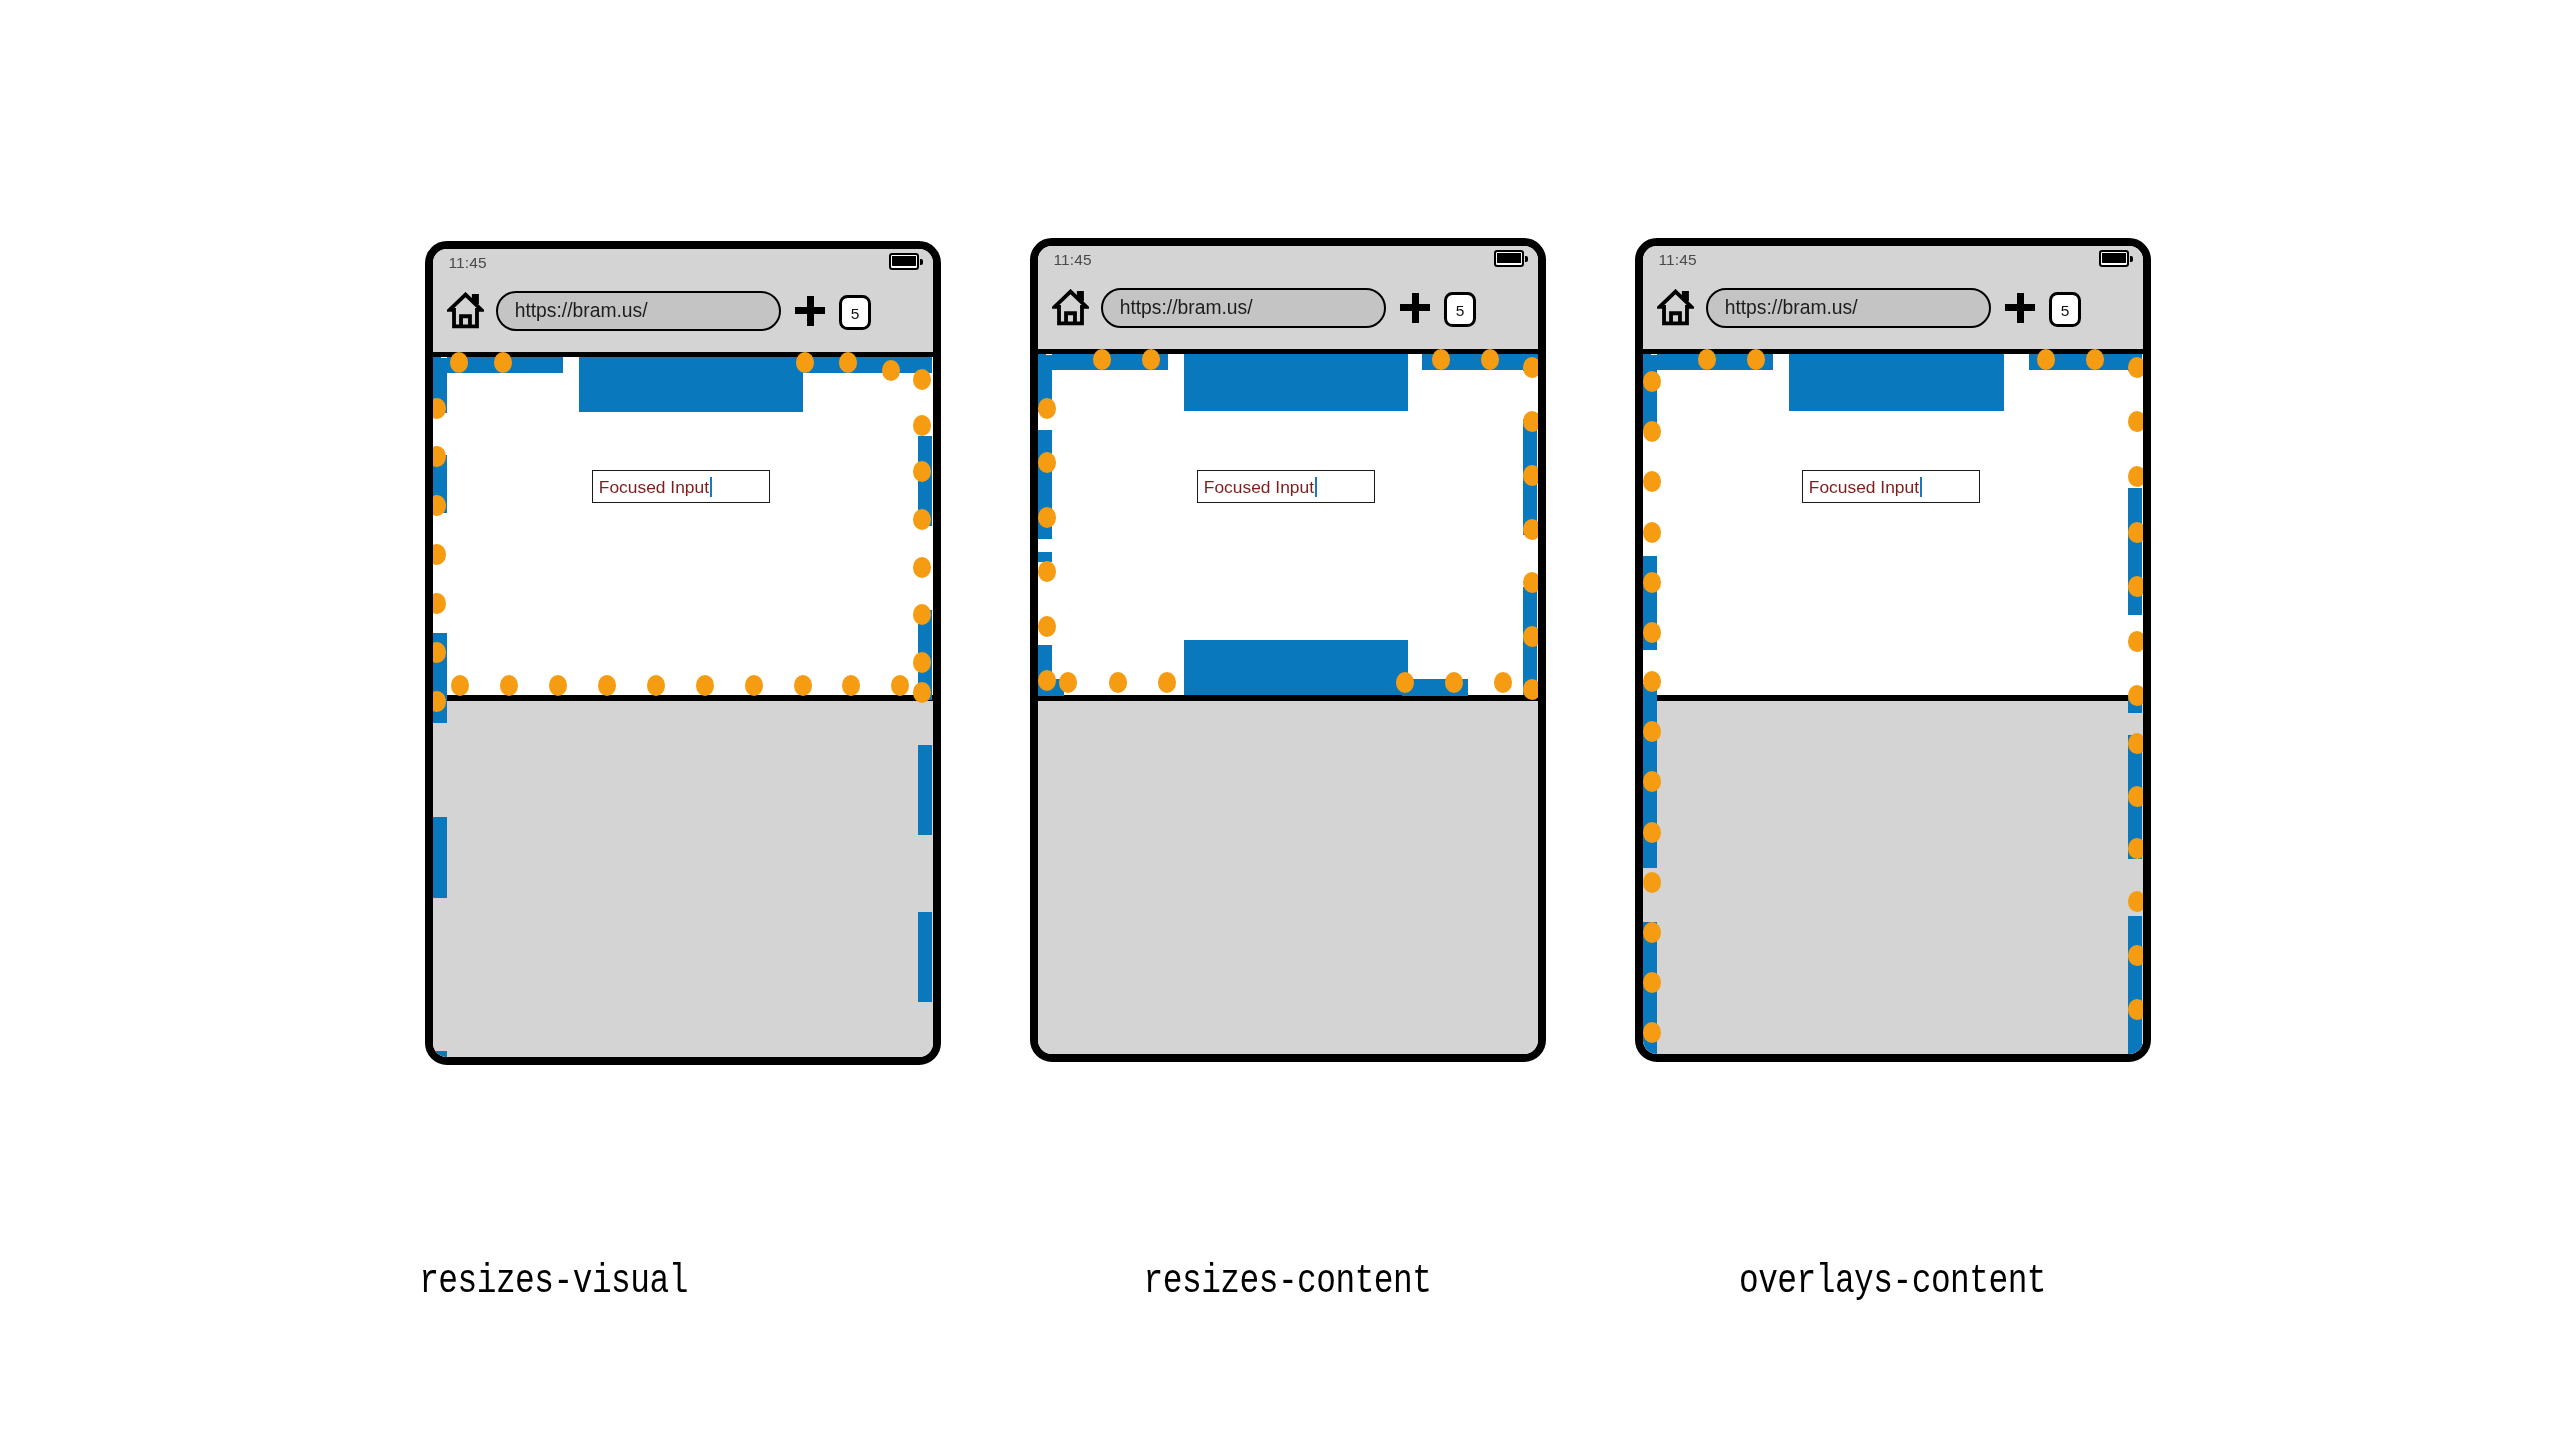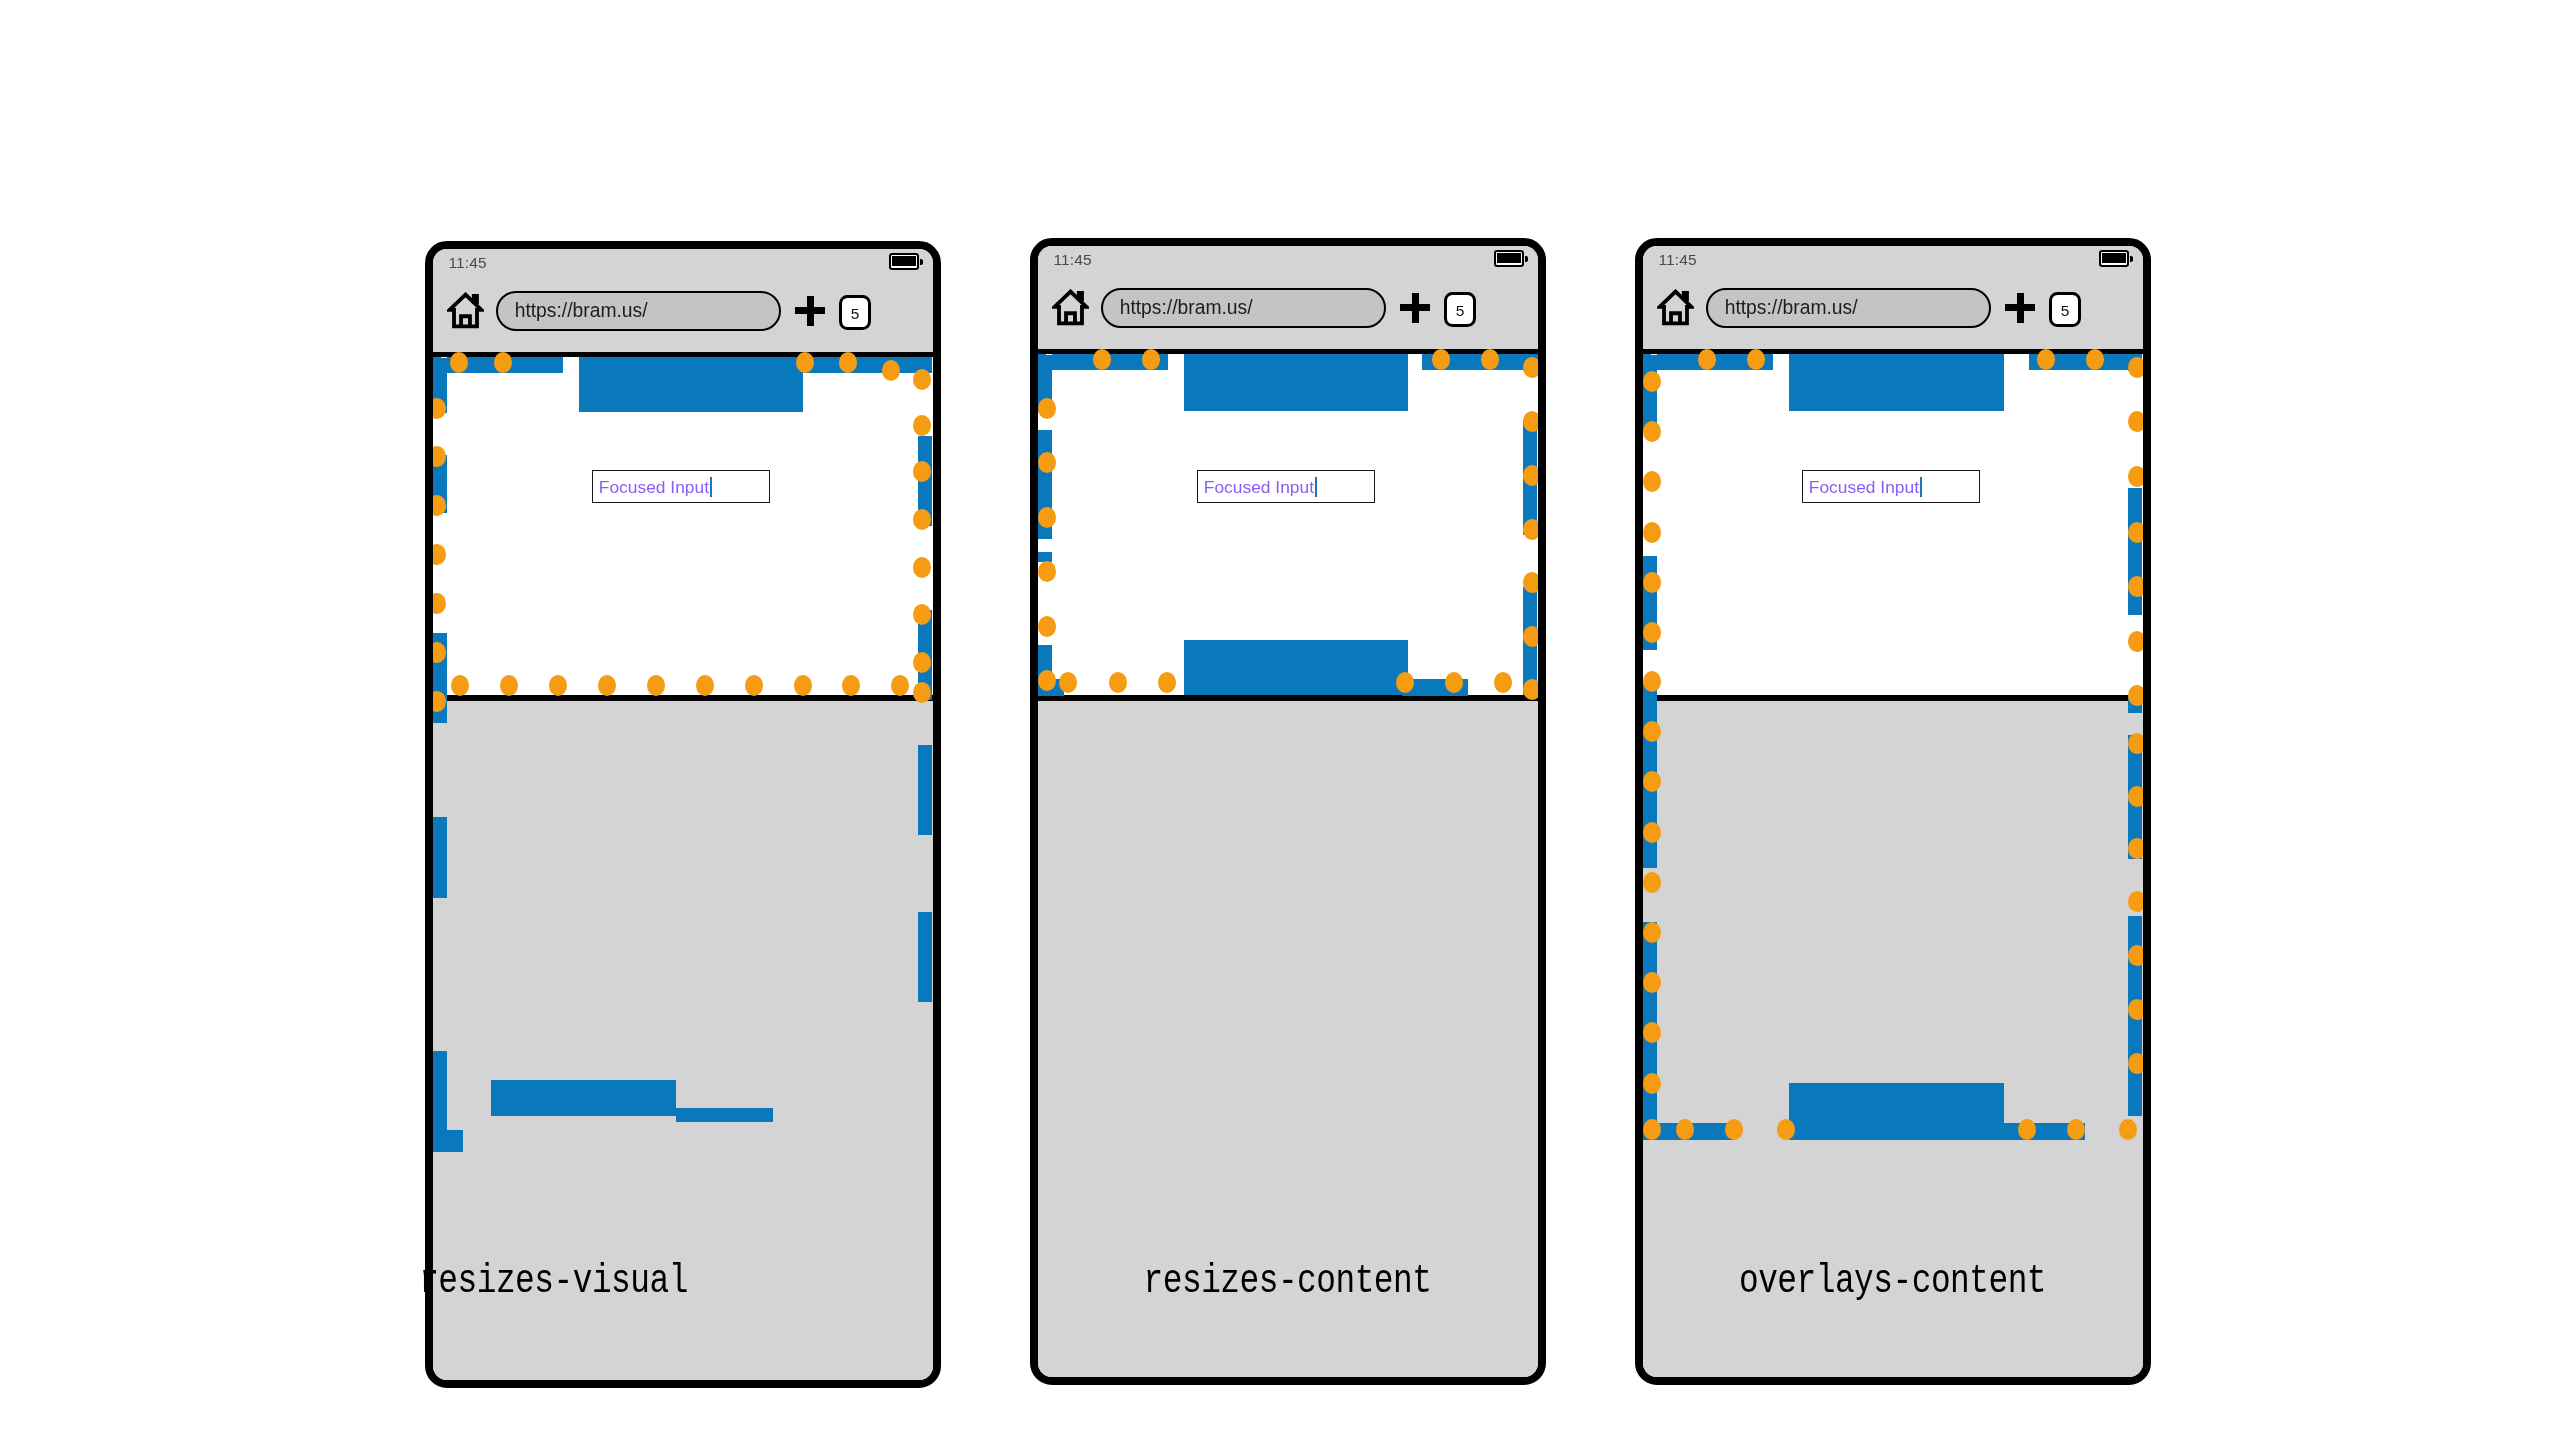--- a/index.html
+++ b/index.html
@@ -2,21 +2,21 @@
 <html style="font-size:10.3px"><head>
 <meta charset="utf-8">
 <style>
   html,body{margin:0;padding:0;background:#ffffff;}
   body{width:2576px;height:1449px;position:relative;overflow:hidden;
        font-family:"Liberation Sans", sans-serif;}
 
   .stage{position:absolute;left:0;top:0;width:2576px;height:1449px;}
 
   
-  .phone{position:absolute;width:516px;height:1147px;
+  .phone{position:absolute;width:516px;height:824px;
          border:8.4px solid #000000;border-radius:22px;
          box-sizing:border-box;background:#ffffff;overflow:hidden;}
 
   
   .chrome{position:absolute;left:0;top:0;right:0;height:108px;
           background:#d4d4d4;border-bottom:5.8px solid #000;box-sizing:border-box;}
   .statusbar{position:absolute;left:0;top:0;right:0;height:28px;}
   .clock{position:absolute;left:15.5px;top:4.5px;font-size:15.5px;color:#4a4a4a;
          font-family:"Liberation Sans", sans-serif;letter-spacing:0.1px;}
   .battery{position:absolute;right:14px;top:3.9px;width:30px;height:16.7px;
@@ -41,21 +41,21 @@
 
   
   .pane{position:absolute;left:0;right:0;overflow:hidden;}
   .content-pane{background:#ffffff;}
   .keyboard-pane{background:#d4d4d4;}
   .pane-div{position:absolute;left:0;right:0;height:5.8px;background:#000;}
 
   
   .focused-input{position:absolute;width:178px;height:33px;background:#fff;
                  border:1.9px solid #1a1a1a;box-sizing:border-box;}
-  .focused-input .txt{position:absolute;left:5.8px;top:5.8px;font-size:17.4px;color:#8b5cf6;
+  .focused-input .txt{position:absolute;left:5.8px;top:5.8px;font-size:17.4px;color:#7f1d1d;
                       font-family:"Liberation Sans", sans-serif;white-space:nowrap;}
   .caret{display:inline-block;width:2.6px;height:19.3px;background:#1878c0;
          vertical-align:-3.9px;margin-left:0.6px;}
 
   
   .seg{position:absolute;background:#0a78bc;}
   .dot{position:absolute;width:18px;height:20.6px;border-radius:50%;background:#f59c13;}
 
   
   .caption{position:absolute;text-align:center;font-size:40px;color:#000;

